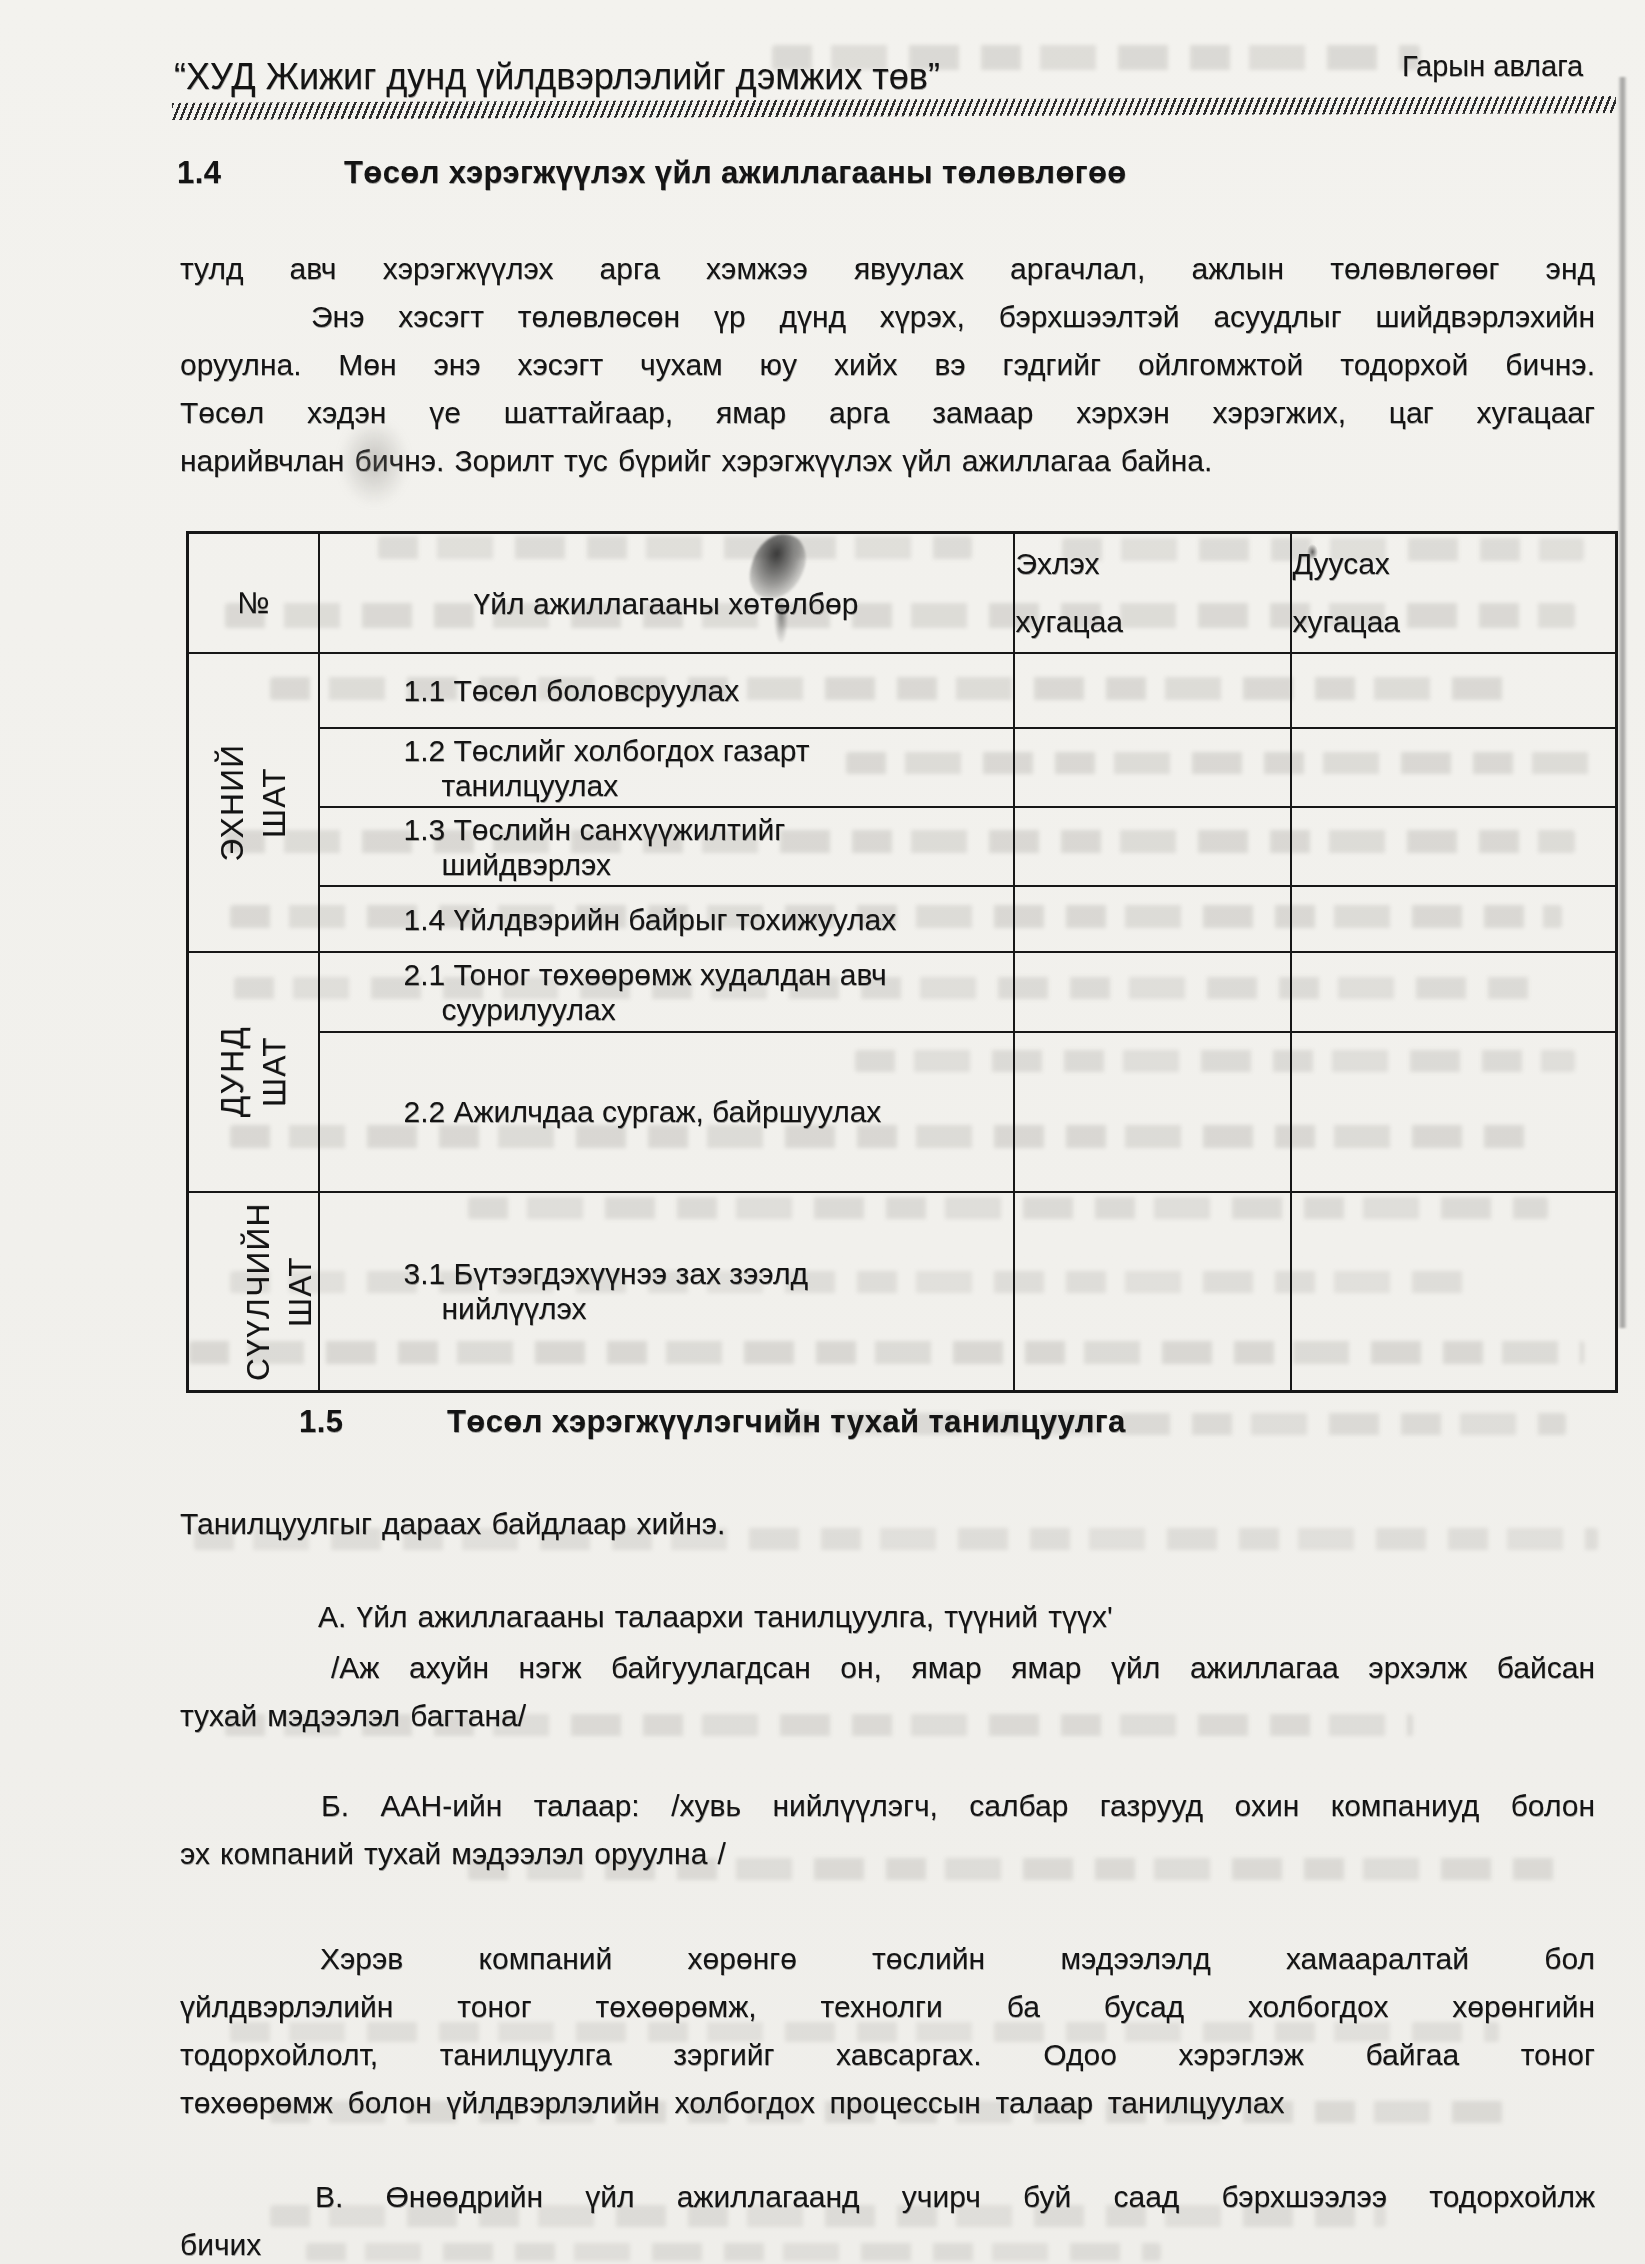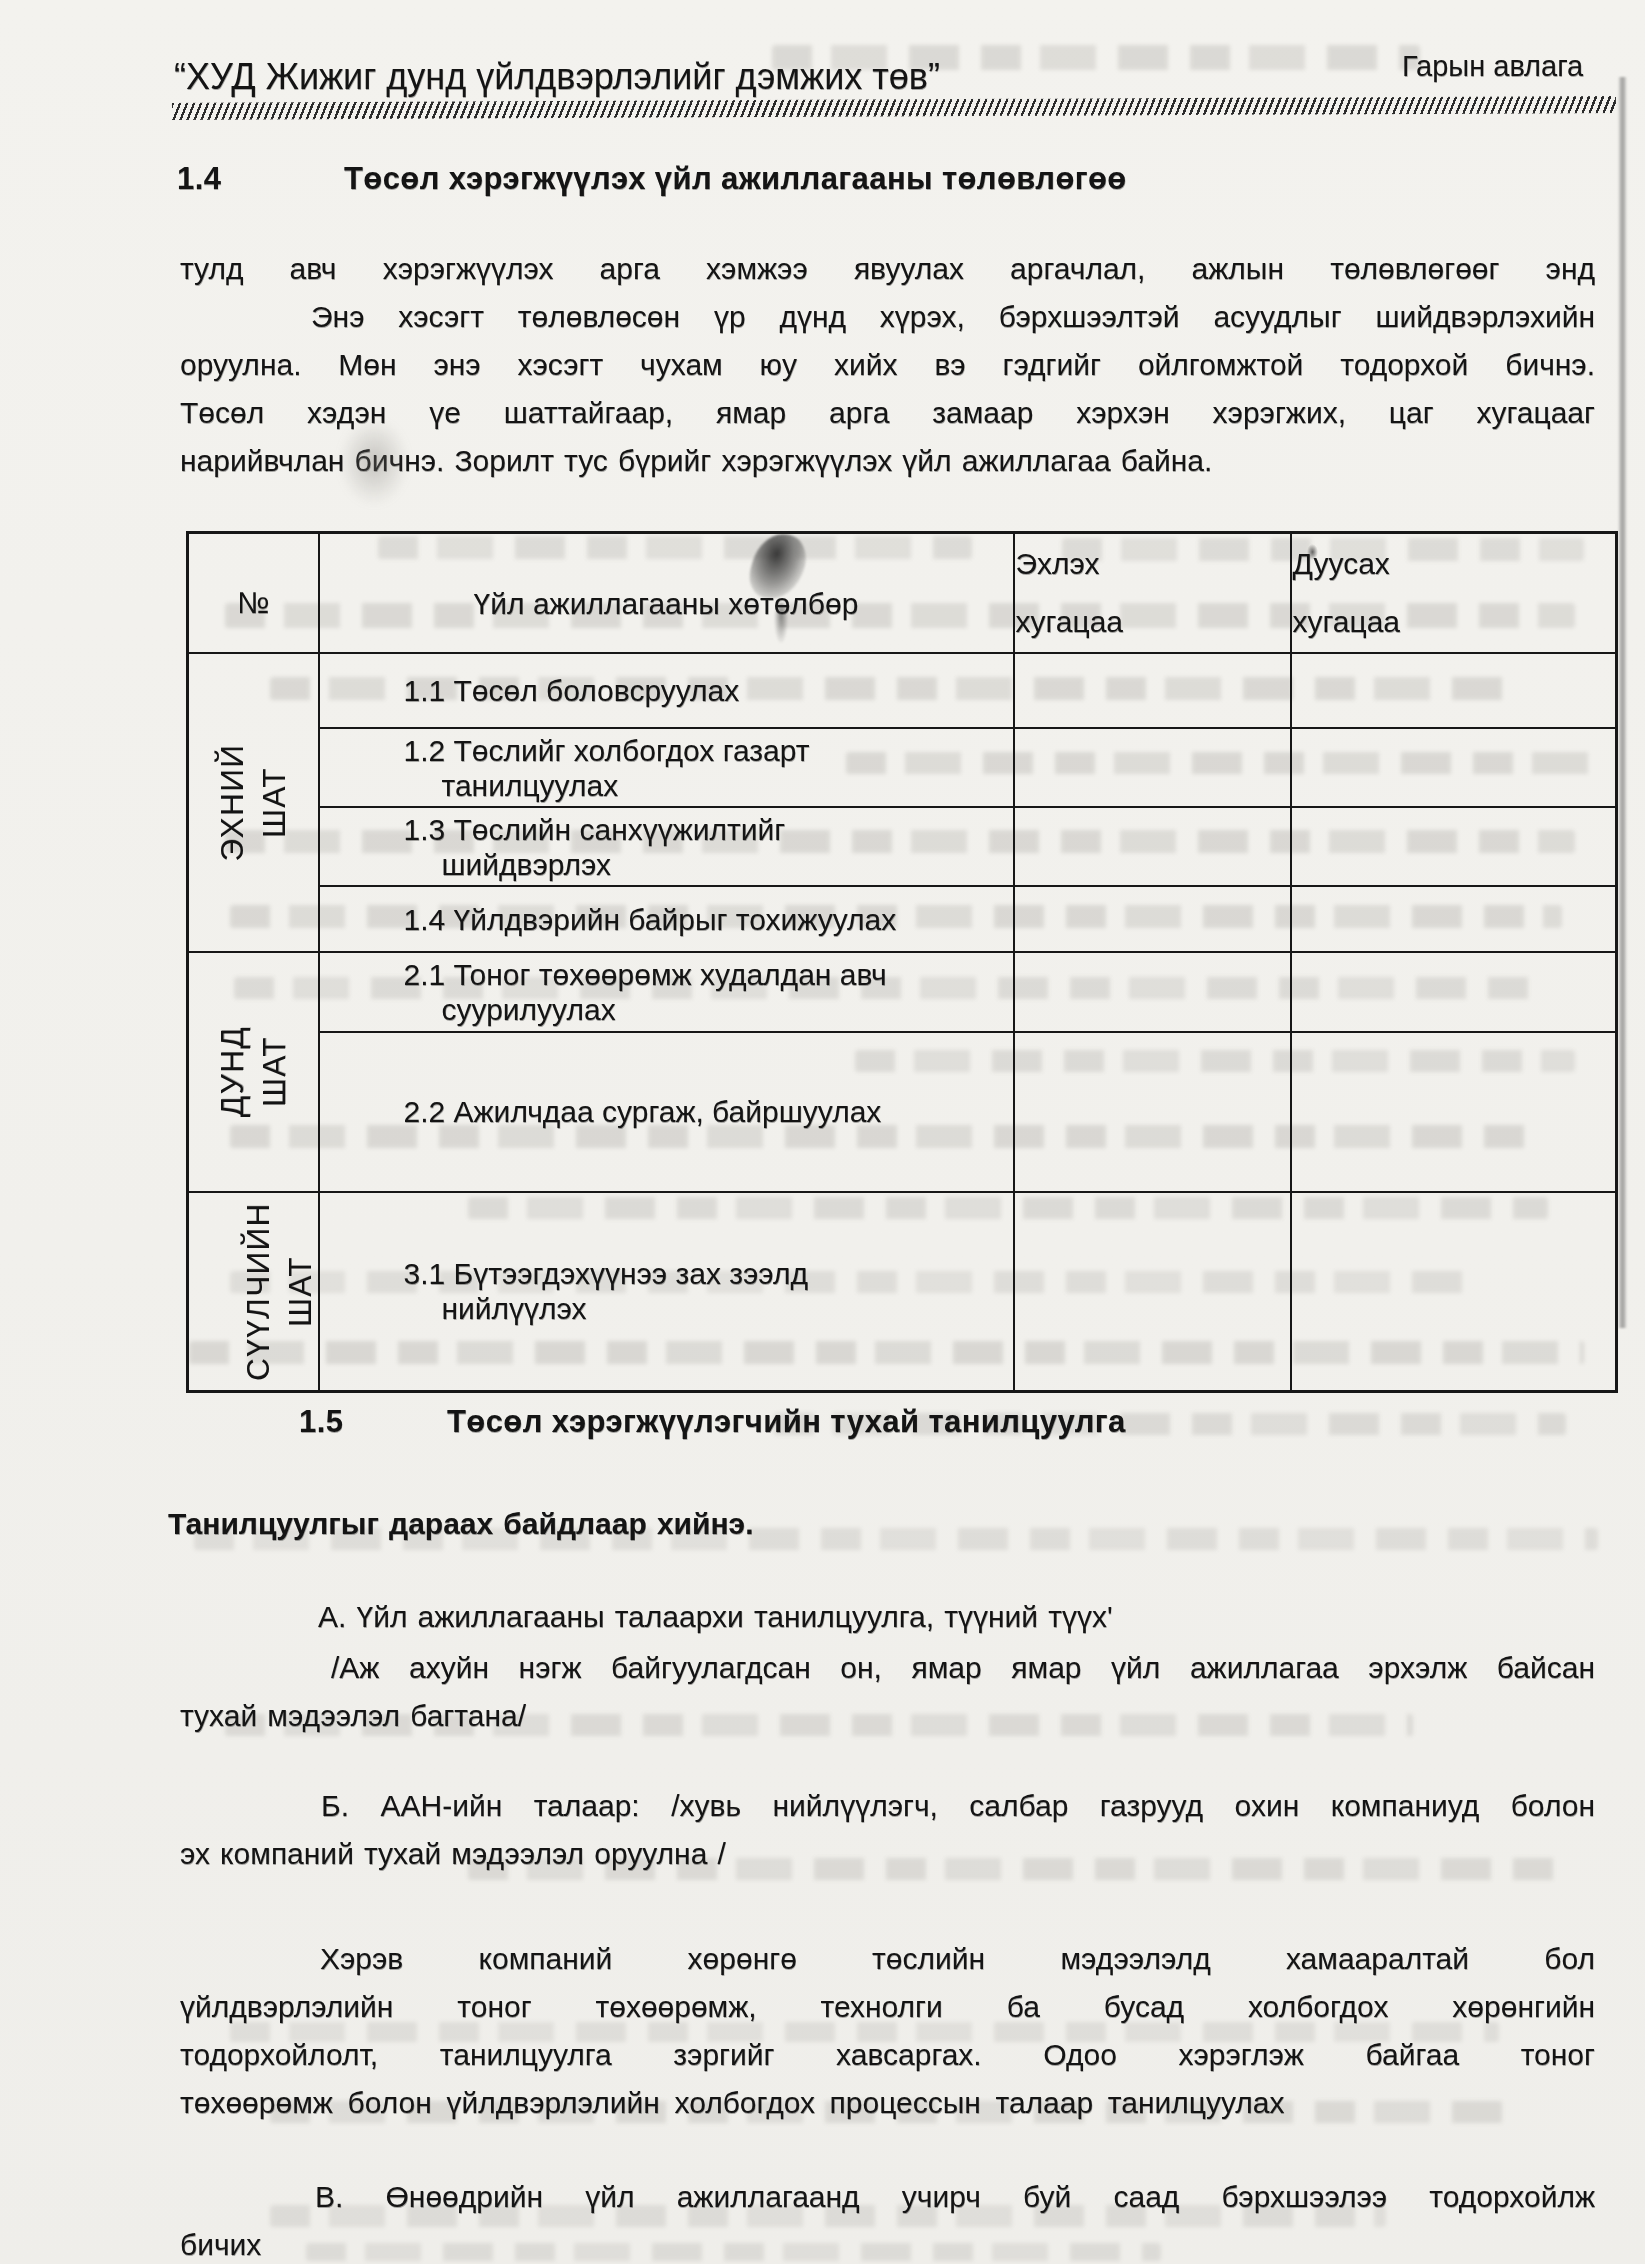--- a/index.html
+++ b/index.html
@@ -116,21 +116,21 @@
 <div class="stain ink-blob"></div>
 <div class="stain ink-drip"></div>
 <div class="stain gray-smear"></div>
 <div class="stain ink-dot"></div>
 <div class="edge-shadow"></div>
 
 <div class="hdr-left txt">“ХУД Жижиг дунд үйлдвэрлэлийг дэмжих төв”</div>
 <div class="hdr-right txt">Гарын авлага</div>
 <div class="hatch"></div>
 
-<div class="heading txt" style="left:177px;top:155px;margin-top:6px;">
+<div class="heading txt" style="left:177px;top:155px;">
   <span class="hnum" style="width:167px;">1.4</span>
   <span>Төсөл хэрэгжүүлэх үйл ажиллагааны төлөвлөгөө</span>
 </div>
 
 <div class="block txt" style="left:180px;top:245px;">
   <div class="ln">тулд авч хэрэгжүүлэх арга хэмжээ явуулах аргачлал, ажлын төлөвлөгөөг энд</div>
   <div class="ln" style="text-indent:131px;">Энэ хэсэгт төлөвлөсөн үр дүнд хүрэх, бэрхшээлтэй асуудлыг шийдвэрлэхийн</div>
   <div class="ln">оруулна. Мөн энэ хэсэгт чухам юу хийх вэ гэдгийг ойлгомжтой тодорхой бичнэ.</div>
   <div class="ln">Төсөл хэдэн үе шаттайгаар, ямар арга замаар хэрхэн хэрэгжих, цаг хугацааг</div>
   <div class="ln plain">нарийвчлан бичнэ. Зорилт тус бүрийг хэрэгжүүлэх үйл ажиллагаа байна.</div>
@@ -197,21 +197,21 @@
     <td class="date-cell"></td>
   </tr>
 </tbody>
   </table>
 
 <div class="heading txt" style="left:299px;top:1404px;gap:36px;">
   <span class="hnum" style="width:112px;">1.5</span>
   <span>Төсөл хэрэгжүүлэгчийн тухай танилцуулга</span>
 </div>
 
-<div class="block txt" style="left:168px;top:1500px;font-weight:bold;">
+<div class="block txt" style="left:180px;top:1500px;">
   <div class="ln plain">Танилцуулгыг дараах байдлаар хийнэ.</div>
 </div>
 
 <div class="block txt" style="left:180px;top:1593px;">
   <div class="ln plain" style="text-indent:138px;">А. Үйл ажиллагааны талаархи танилцуулга, түүний түүх'</div>
 </div>
 
 <div class="block txt" style="left:180px;top:1644px;">
   <div class="ln" style="text-indent:151px;">/Аж ахуйн нэгж байгуулагдсан он, ямар ямар үйл ажиллагаа эрхэлж байсан</div>
   <div class="ln plain">тухай мэдээлэл багтана/</div>

